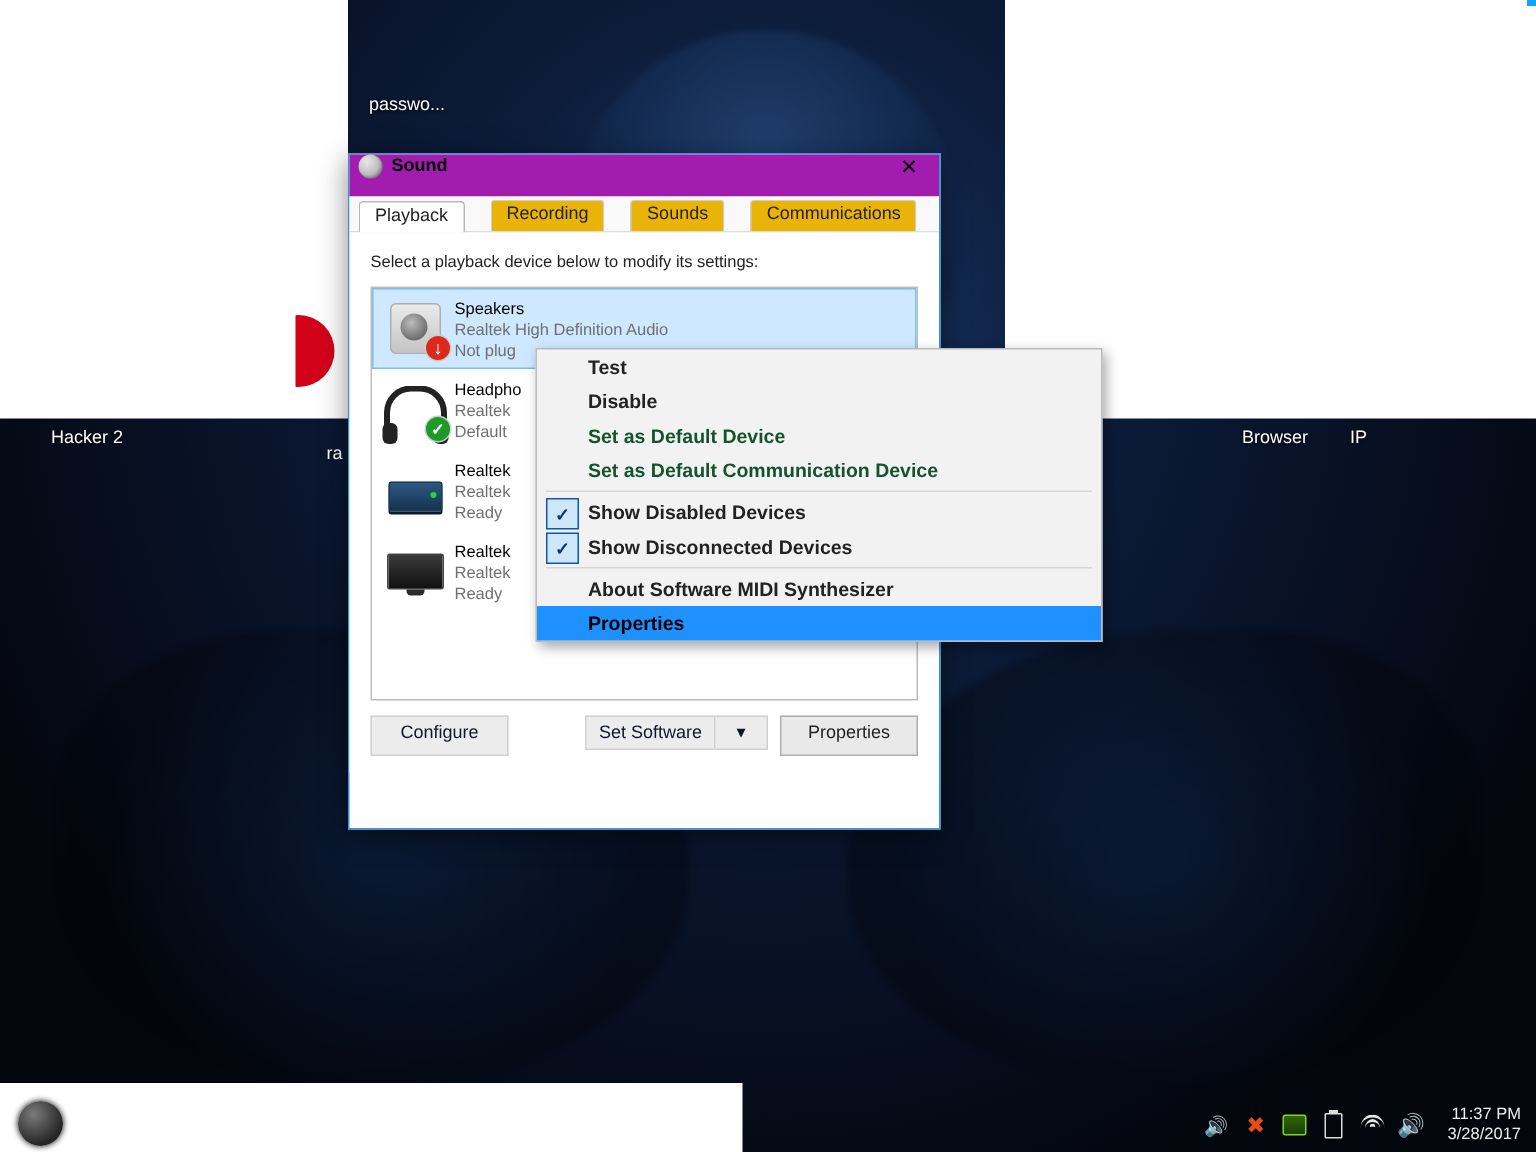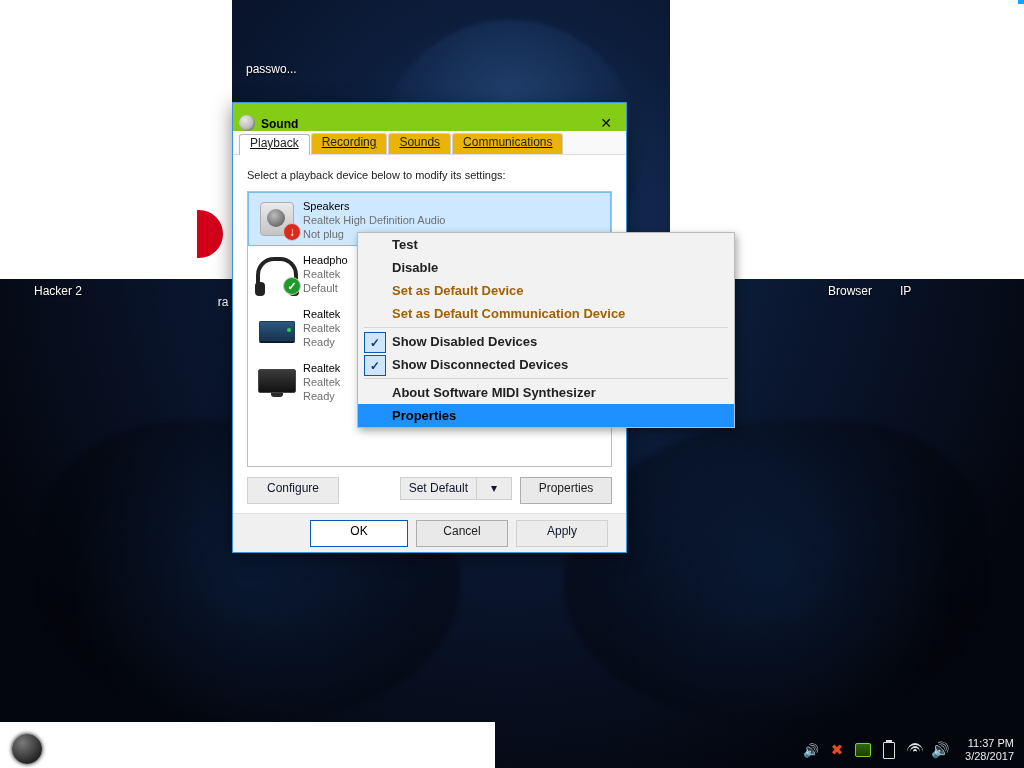--- a/index.html
+++ b/index.html
@@ -11,25 +11,25 @@
   .bgC{right:40px;top:420px;width:420px;height:300px;background:radial-gradient(circle,#0e2a52,#020408 70%);border-radius:60% 40% 50% 50%;}
   .whitepatch{position:absolute;background:#fff;}
   .wpA{left:0;top:0;width:232px;height:279px;}
   .wpB{left:670px;top:0;width:354px;height:279px;}
   .wpC{left:0;top:722px;width:495px;height:46px;}
   .desk-label{position:absolute;color:#fff;font-size:12px;text-shadow:0 1px 2px #000;}
   .cutlabel{position:absolute;color:#fff;font-size:12px;text-align:center;}
 
   
   #sound-dialog{position:absolute;left:232px;top:102px;width:393px;height:449px;background:#fff;border:1px solid #3a93d6;box-shadow:0 4px 18px rgba(0,0,0,.45);}
-  .titlebar{height:28px;display:flex;align-items:flex-end;padding:0 6px;background:#84cc16;}
+  .titlebar{height:28px;display:flex;align-items:flex-start;padding:0 6px;background:#a21caf;}
   .title-icon{width:16px;height:16px;border-radius:50%;background:radial-gradient(circle at 35% 30%,#e8e8e8,#9a9a9a);box-shadow:inset -1px -1px 2px rgba(0,0,0,.3);}
   .title-text{margin-left:6px;font-weight:bold;font-size:12px;}
   .title-close{margin-left:auto;width:28px;text-align:center;font-size:14px;cursor:default;}
-  .tabstrip{height:21px;background:#f9f9f9;border-bottom:1px solid #dcdcdc;padding:2px 6px 0 6px;display:flex;gap:0;text-decoration:underline;}
+  .tabstrip{height:21px;background:#f9f9f9;border-bottom:1px solid #dcdcdc;padding:2px 6px 0 6px;display:flex;gap:16px;}
   .tab{border:1px solid #cfcfcf;border-bottom:none;background:#eab308;padding:1px 10px;font-size:12px;color:#222;border-radius:3px 3px 0 0;margin-right:1px;cursor:default;position:relative;}
   .tab.active{background:#fff;border-color:#b8b8b8;z-index:2;top:1px;}
   .tabbody{padding:14px 14px 10px 14px;background:#fff;height:calc(100% - 28px - 23px - 38px);box-sizing:border-box;}
   .instr{font-size:11px;color:#222;margin-bottom:10px;}
   .devlist{border:1px solid #bdbdbd;height:274px;background:#fff;position:relative;}
   .dev{display:flex;align-items:flex-start;padding:6px 6px 4px 6px;border:1px solid transparent;}
   .dev.selected{background:#cde8ff;border:1px solid #7abef0;}
   .dev .iconwrap{width:44px;height:40px;position:relative;flex-shrink:0;margin-right:4px;display:flex;align-items:center;justify-content:center;}
   .dev .lines{display:flex;flex-direction:column;line-height:14px;}
   .dev .dname{font-size:11px;color:#000;}
@@ -54,21 +54,21 @@
   .btn.primary{border:1px solid #0a58b4;background:#fff;color:#000;min-width:72px;}
   .btn.split{display:flex;align-items:center;padding:0;}
   .btn.split span{padding:0 8px;}
   .btn.split .arrow{border-left:1px solid #d0d0d0;width:18px;height:100%;display:flex;align-items:center;justify-content:center;}
   .bottombar{position:absolute;left:0;right:0;bottom:0;background:#f0f0f0;border-top:1px solid #dedede;height:38px;display:flex;justify-content:flex-end;align-items:center;gap:8px;padding-right:18px;}
 
   
   #ctx{position:absolute;left:357px;top:232px;width:376px;background:#f2f2f2;border:1px solid #bababa;box-shadow:2px 3px 8px rgba(0,0,0,.35);font-size:13px;}
   .ctx-item{display:flex;align-items:center;height:23px;padding:0 14px 0 34px;position:relative;color:#222;cursor:default;}
   .ctx-item.bold{font-weight:600;}
-  .ctx-item.disabled{color:#a16207;}
+  .ctx-item.disabled{color:#14532d;}
   .ctx-item.highlight{background:#1e90ff;color:#000;}
   .ctx-sep{height:1px;background:#d6d6d6;margin:2px 6px;}
   .ctx-check{position:absolute;left:6px;top:2px;width:20px;height:19px;border:1px solid #0a58b4;background:#cfe6f9;display:flex;align-items:center;justify-content:center;color:#0a3a74;font-size:12px;}
   
   
   #tray{position:absolute;right:0;bottom:0;height:36px;display:flex;align-items:center;gap:10px;padding:0 6px 0 12px;}
   .tray-icon{width:16px;height:16px;display:flex;align-items:center;justify-content:center;color:#fff;font-size:13px;}
   .tray-orange{color:#f39c12;}
   .tray-nv{width:14px;height:12px;border:1px solid #7bd62c;background:linear-gradient(#2f680a,#1c3d05);border-radius:2px;}
   .tray-battery{width:10px;height:15px;border:1px solid #dcdcdc;border-radius:1px;position:relative;}
@@ -169,30 +169,25 @@
             <div class="dsub">Realtek</div>
             <div class="dstat">Ready</div>
           </div>
         </div>
 
       </div>
       <div class="btnrow">
         <div class="btn disabled">Configure</div>
         <div style="flex:1"></div>
         <div class="btn disabled split">
-          <span>Set Default</span>
+          <span>Set Software</span>
           <span class="arrow">▾</span>
         </div>
         <div class="btn">Properties</div>
       </div>
-    </div>
-    <div class="bottombar">
-      <div class="btn primary">OK</div>
-      <div class="btn">Cancel</div>
-      <div class="btn disabled">Apply</div>
     </div>
   </div>
 
   <div id="ctx">
     <div class="ctx-item bold">Test</div>
     <div class="ctx-item bold">Disable</div>
     <div class="ctx-item bold disabled">Set as Default Device</div>
     <div class="ctx-item bold disabled">Set as Default Communication Device</div>
     <div class="ctx-sep"></div>
     <div class="ctx-item bold">

